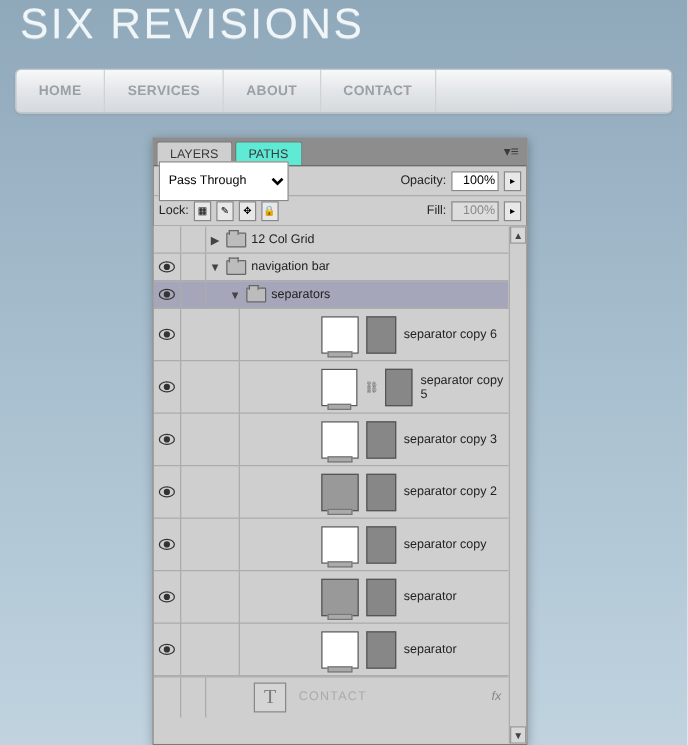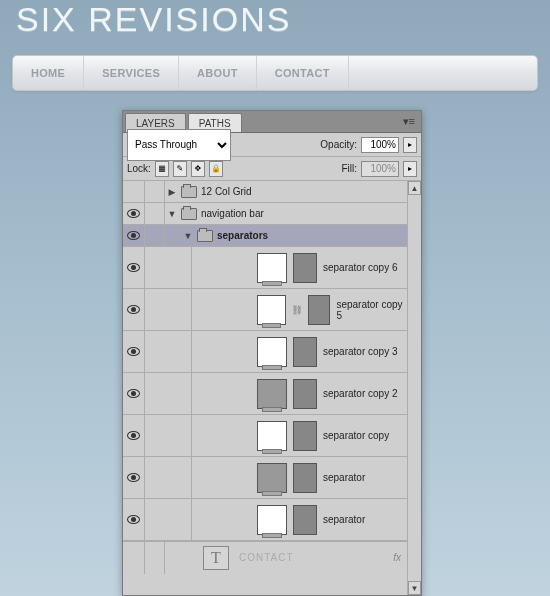--- a/index.html
+++ b/index.html
@@ -34,21 +34,21 @@
   background: #cfcfcf; border: 1px solid #7a7a7a;
   box-shadow: 0 2px 8px rgba(0,0,0,.3);
   display: flex; flex-direction: column;
 }
 .panel-tabs {
   height: 22px; background: #8d8d8d; display: flex;
   border-bottom: 1px solid #6d6d6d; align-items: flex-end;
 }
 .tab {
   font-size: 10px; color: #3a3a3a; padding: 4px 10px 3px;
-  background: #e5e5e5; margin-left: 2px;
+  background: #5eead4; margin-left: 2px;
   border: 1px solid #787878; border-bottom: none;
   border-radius: 2px 2px 0 0;
 }
 .tab.active { background: #cfcfcf; }
 .tab-menu {
   margin-left: auto; margin-right: 6px; font-size: 11px;
   color: #3a3a3a; cursor: pointer; align-self: center;
 }
 .panel-row {
   height: 24px; display: flex; align-items: center;
@@ -110,21 +110,21 @@
 .indent1 { padding-left: 2px; }
 .indent2 { padding-left: 18px; }
 .tri { font-size: 9px; color: #444; width:10px; text-align:center;}
 .folder {
   width: 16px; height: 12px; background: #bcbcbc;
   border: 1px solid #666; border-radius: 1px; position:relative;
 }
 .folder::before{content:"";position:absolute;top:-3px;left:1px;width:6px;height:3px;background:#bcbcbc;border:1px solid #666;border-bottom:none;}
 .grp-name { color:#222; }
 .grp-row.selected { background: #a6a6ba; }
-.grp-row.selected .grp-name { font-weight:bold; }
+.grp-row.selected .grp-name { font-weight:normal; }
 
 
 .layer-row {
   height: 42px; display:flex; align-items:center;
   border-bottom: 1px solid #acacac;
   gap: 27px;
 }
 .layer-body{flex:1;height:100%;display:flex;align-items:center;gap:6px;padding-left:38px;}
 .thumb {
   width: 30px; height: 30px; background:#fff;

